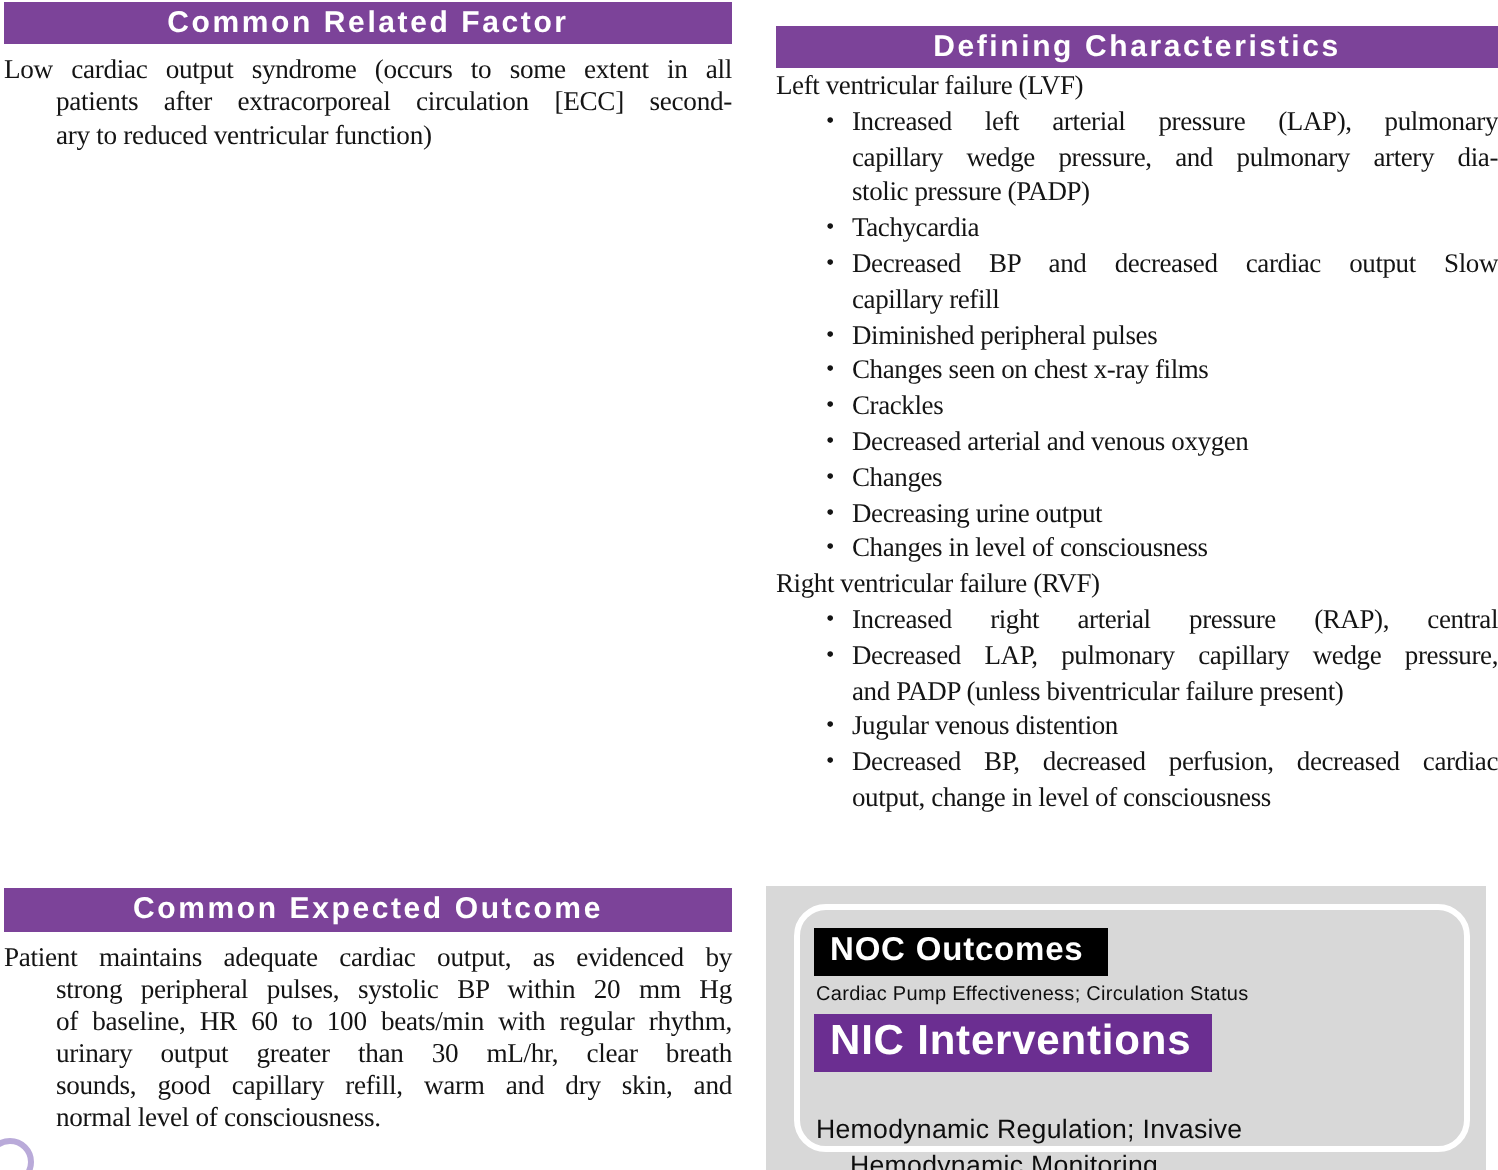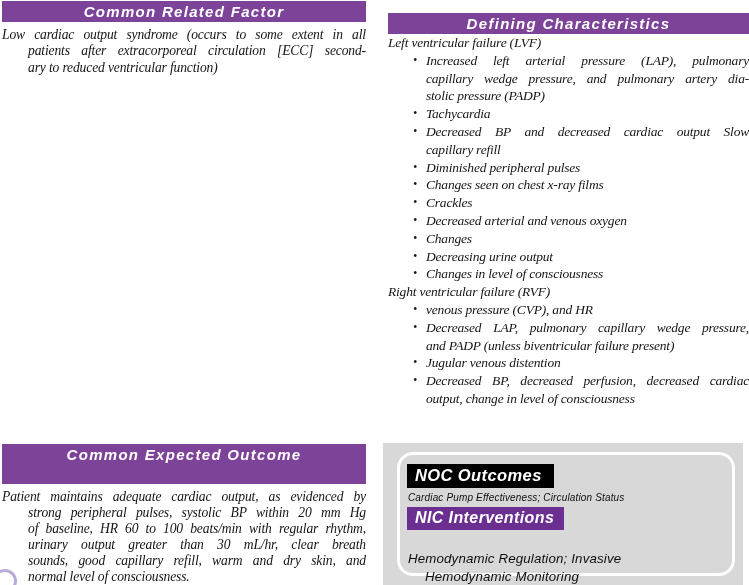--- a/index.html
+++ b/index.html
@@ -1,17 +1,17 @@
 <!DOCTYPE html>
 <html style="--purple-header: #7c4399; --nic-purple: #6b2e91; --noc-black: #000000; --panel-gray: #d8d8d8; --panel-border: #ffffff; --bar-text: #ffffff; --text: #141414; --artifact: #b9aad9;"><head>
 <meta charset="utf-8">
 <style>
   html,body{margin:0;padding:0;background:#fff;}
   .page{position:relative;width:749px;height:585px;background:#ffffff;overflow:hidden;
-        font-family:"Liberation Serif", serif;color:var(--text,#141414);font-style:italic;}
+        font-family:"Liberation Serif", serif;color:var(--text,#141414);}
 
   
   .hbar{height:21px;line-height:21px;background:var(--purple-header,#7c4399);
         color:var(--bar-text,#fff);text-align:center;
         font-family:"Liberation Sans", sans-serif;font-weight:bold;font-size:15px;
         letter-spacing:1.3px;}
 
   
   .line{white-space:nowrap;}
   .j{text-align:justify;text-align-last:justify;}
@@ -19,35 +19,35 @@
   .ind-hang{padding-left:38px;position:relative;}
   .bu{position:absolute;left:25px;top:0;font-size:12px;}
 
   .sec-rf{position:absolute;left:2px;top:1px;width:364px;}
   .sec-rf .body{margin-top:5px;font-size:13.6px;line-height:16.3px;letter-spacing:-0.15px;}
 
   .sec-dc{position:absolute;left:388px;top:13px;width:361px;}
   .sec-dc .body{margin-top:0;font-size:13.5px;line-height:17.8px;letter-spacing:-0.2px;}
 
   .sec-eo{position:absolute;left:2px;top:444px;width:364px;}
-  .sec-eo .hbar{height:40px;line-height:22px;}
+  .sec-eo .hbar{height:22px;line-height:22px;}
   .sec-eo .body{margin-top:5px;font-size:13.6px;line-height:16.1px;letter-spacing:-0.15px;}
 
   
   .panel{position:absolute;left:383px;top:443px;width:360px;height:142px;
          background:var(--panel-gray,#d8d8d8);}
   .card{position:absolute;left:14px;top:9px;width:325px;height:109px;
         border:3px solid var(--panel-border,#fff);border-radius:16px;
         padding:9px 0 0 7px;font-family:"Liberation Sans", sans-serif;}
   .noc-bar{display:inline-block;background:var(--noc-black,#000);color:#fff;
            font-weight:bold;font-size:16.5px;letter-spacing:0.4px;
            padding:2px 12px 3px 8px;}
   .mini-text{font-size:10px;letter-spacing:0.15px;margin:4px 0 3px 1px;color:#0e0e0e;}
   .nic-bar{display:inline-block;background:var(--nic-purple,#6b2e91);color:#fff;
-           font-weight:bold;font-size:16px;letter-spacing:0.4px;
+           font-weight:bold;font-size:21px;letter-spacing:0.4px;
            padding:2px 10px 3px 8px;margin-top:1px;}
   .nic-lines{margin:20px 0 0 1px;font-size:13.3px;line-height:18px;letter-spacing:0.15px;color:#0e0e0e;}
   .nic-lines .ind-para{padding-left:17px;}
 
   
   .corner{position:absolute;left:-7px;bottom:-8px;width:18px;height:18px;
           border:3px solid var(--artifact,#b9aad9);border-radius:50%;background:transparent;}
 </style>
 </head>
 <body>
@@ -74,22 +74,21 @@
         <div class="line j ind-hang"><span class="bu">•</span><span>Decreased BP and decreased cardiac output Slow</span></div>
         <div class="line ind-hang"><span>capillary refill</span></div>
         <div class="line ind-hang"><span class="bu">•</span><span>Diminished peripheral pulses</span></div>
         <div class="line ind-hang"><span class="bu">•</span><span>Changes seen on chest x-ray films</span></div>
         <div class="line ind-hang"><span class="bu">•</span><span>Crackles</span></div>
         <div class="line ind-hang"><span class="bu">•</span><span>Decreased arterial and venous oxygen</span></div>
         <div class="line ind-hang"><span class="bu">•</span><span>Changes</span></div>
         <div class="line ind-hang"><span class="bu">•</span><span>Decreasing urine output</span></div>
         <div class="line ind-hang"><span class="bu">•</span><span>Changes in level of consciousness</span></div>
         <div class="line"><span>Right ventricular failure (RVF)</span></div>
-        <div class="line j ind-hang"><span class="bu">•</span></div>
-        <div class="line ind-hang"><span>venous pressure (CVP), and HR</span></div>
+        <div class="line j ind-hang"><span class="bu">•</span><span>Increased right arterial pressure (RAP), central</span></div>
         <div class="line j ind-hang"><span class="bu">•</span><span>Decreased LAP, pulmonary capillary wedge pressure,</span></div>
         <div class="line ind-hang"><span>and PADP (unless biventricular failure present)</span></div>
         <div class="line ind-hang"><span class="bu">•</span><span>Jugular venous distention</span></div>
         <div class="line j ind-hang"><span class="bu">•</span><span>Decreased BP, decreased perfusion, decreased cardiac</span></div>
         <div class="line ind-hang"><span>output, change in level of consciousness</span></div>
       </div>
   </section>
 
   <section class="sec-eo">
     <div class="hbar">Common Expected Outcome</div>

